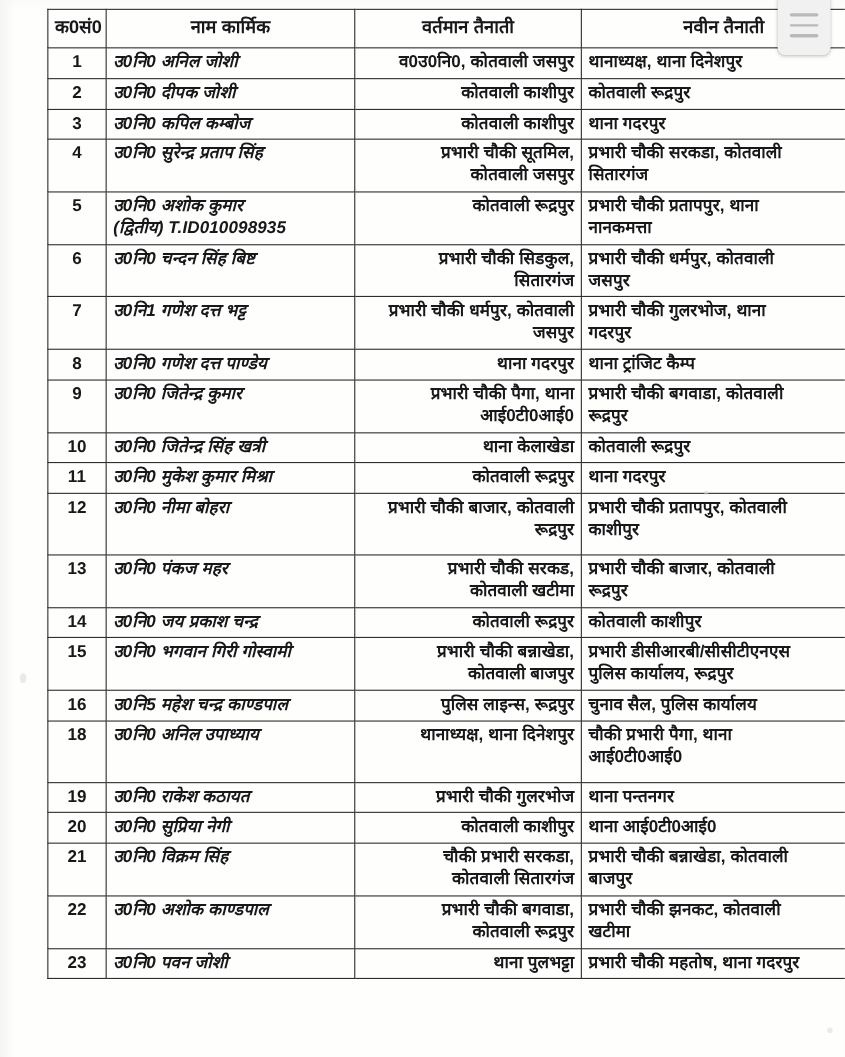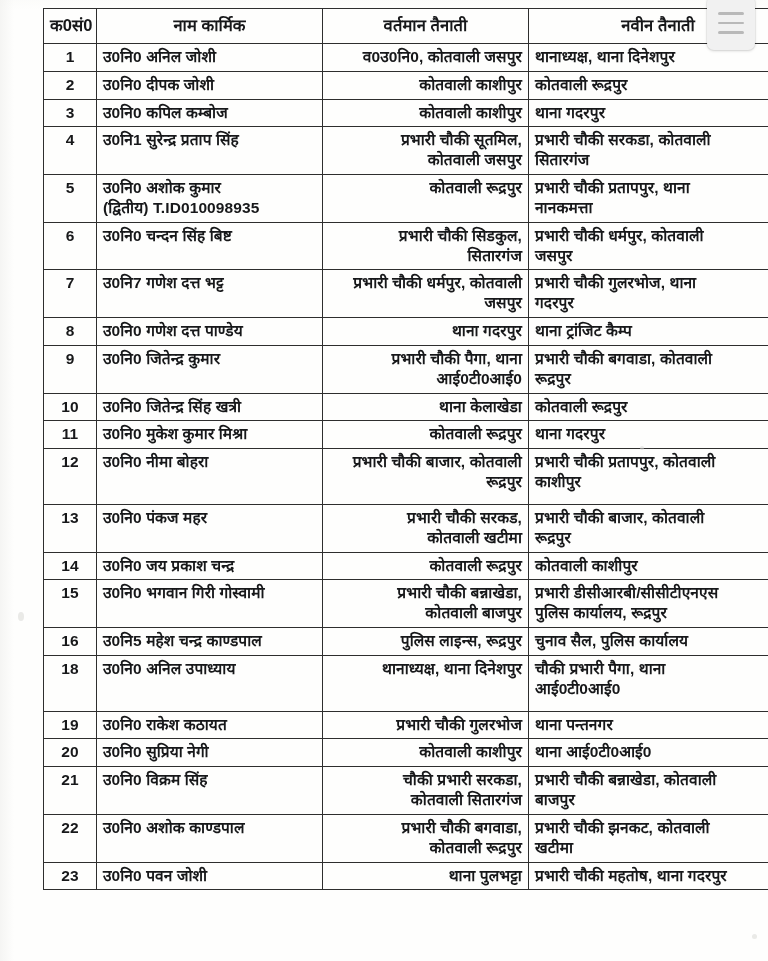--- a/index.html
+++ b/index.html
@@ -73,20 +73,21 @@
 
   td.sno {
     text-align: center;
     vertical-align: middle;
     font-size: 16px;
     font-weight: 600;
   }
   td.name {
     text-align: left;
     padding-left: 10px;
+    font-style: italic;
   }
   td.cur {
     text-align: right;
   }
   td.new {
     text-align: left;
     padding-left: 8px;
   }
 
   td .line { display: block; }
@@ -180,21 +181,21 @@
             <td class="cur">
               <span class="line">कोतवाली काशीपुर</span>
             </td>
             <td class="new">
               <span class="line">थाना गदरपुर</span>
             </td>
           </tr>
           <tr>
             <td class="sno">4</td>
             <td class="name">
-              <span class="line">उ0नि1 सुरेन्द्र प्रताप सिंह</span>
+              <span class="line">उ0नि0 सुरेन्द्र प्रताप सिंह</span>
             </td>
             <td class="cur">
               <span class="line">प्रभारी चौकी सूतमिल,</span>
               <span class="line">कोतवाली जसपुर</span>
             </td>
             <td class="new">
               <span class="line">प्रभारी चौकी सरकडा, कोतवाली</span>
               <span class="line">सितारगंज</span>
             </td>
           </tr>
@@ -222,21 +223,21 @@
               <span class="line">सितारगंज</span>
             </td>
             <td class="new">
               <span class="line">प्रभारी चौकी धर्मपुर, कोतवाली</span>
               <span class="line">जसपुर</span>
             </td>
           </tr>
           <tr>
             <td class="sno">7</td>
             <td class="name">
-              <span class="line">उ0नि7 गणेश दत्त भट्ट</span>
+              <span class="line">उ0नि1 गणेश दत्त भट्ट</span>
             </td>
             <td class="cur">
               <span class="line">प्रभारी चौकी धर्मपुर, कोतवाली</span>
               <span class="line">जसपुर</span>
             </td>
             <td class="new">
               <span class="line">प्रभारी चौकी गुलरभोज, थाना</span>
               <span class="line">गदरपुर</span>
             </td>
           </tr>

